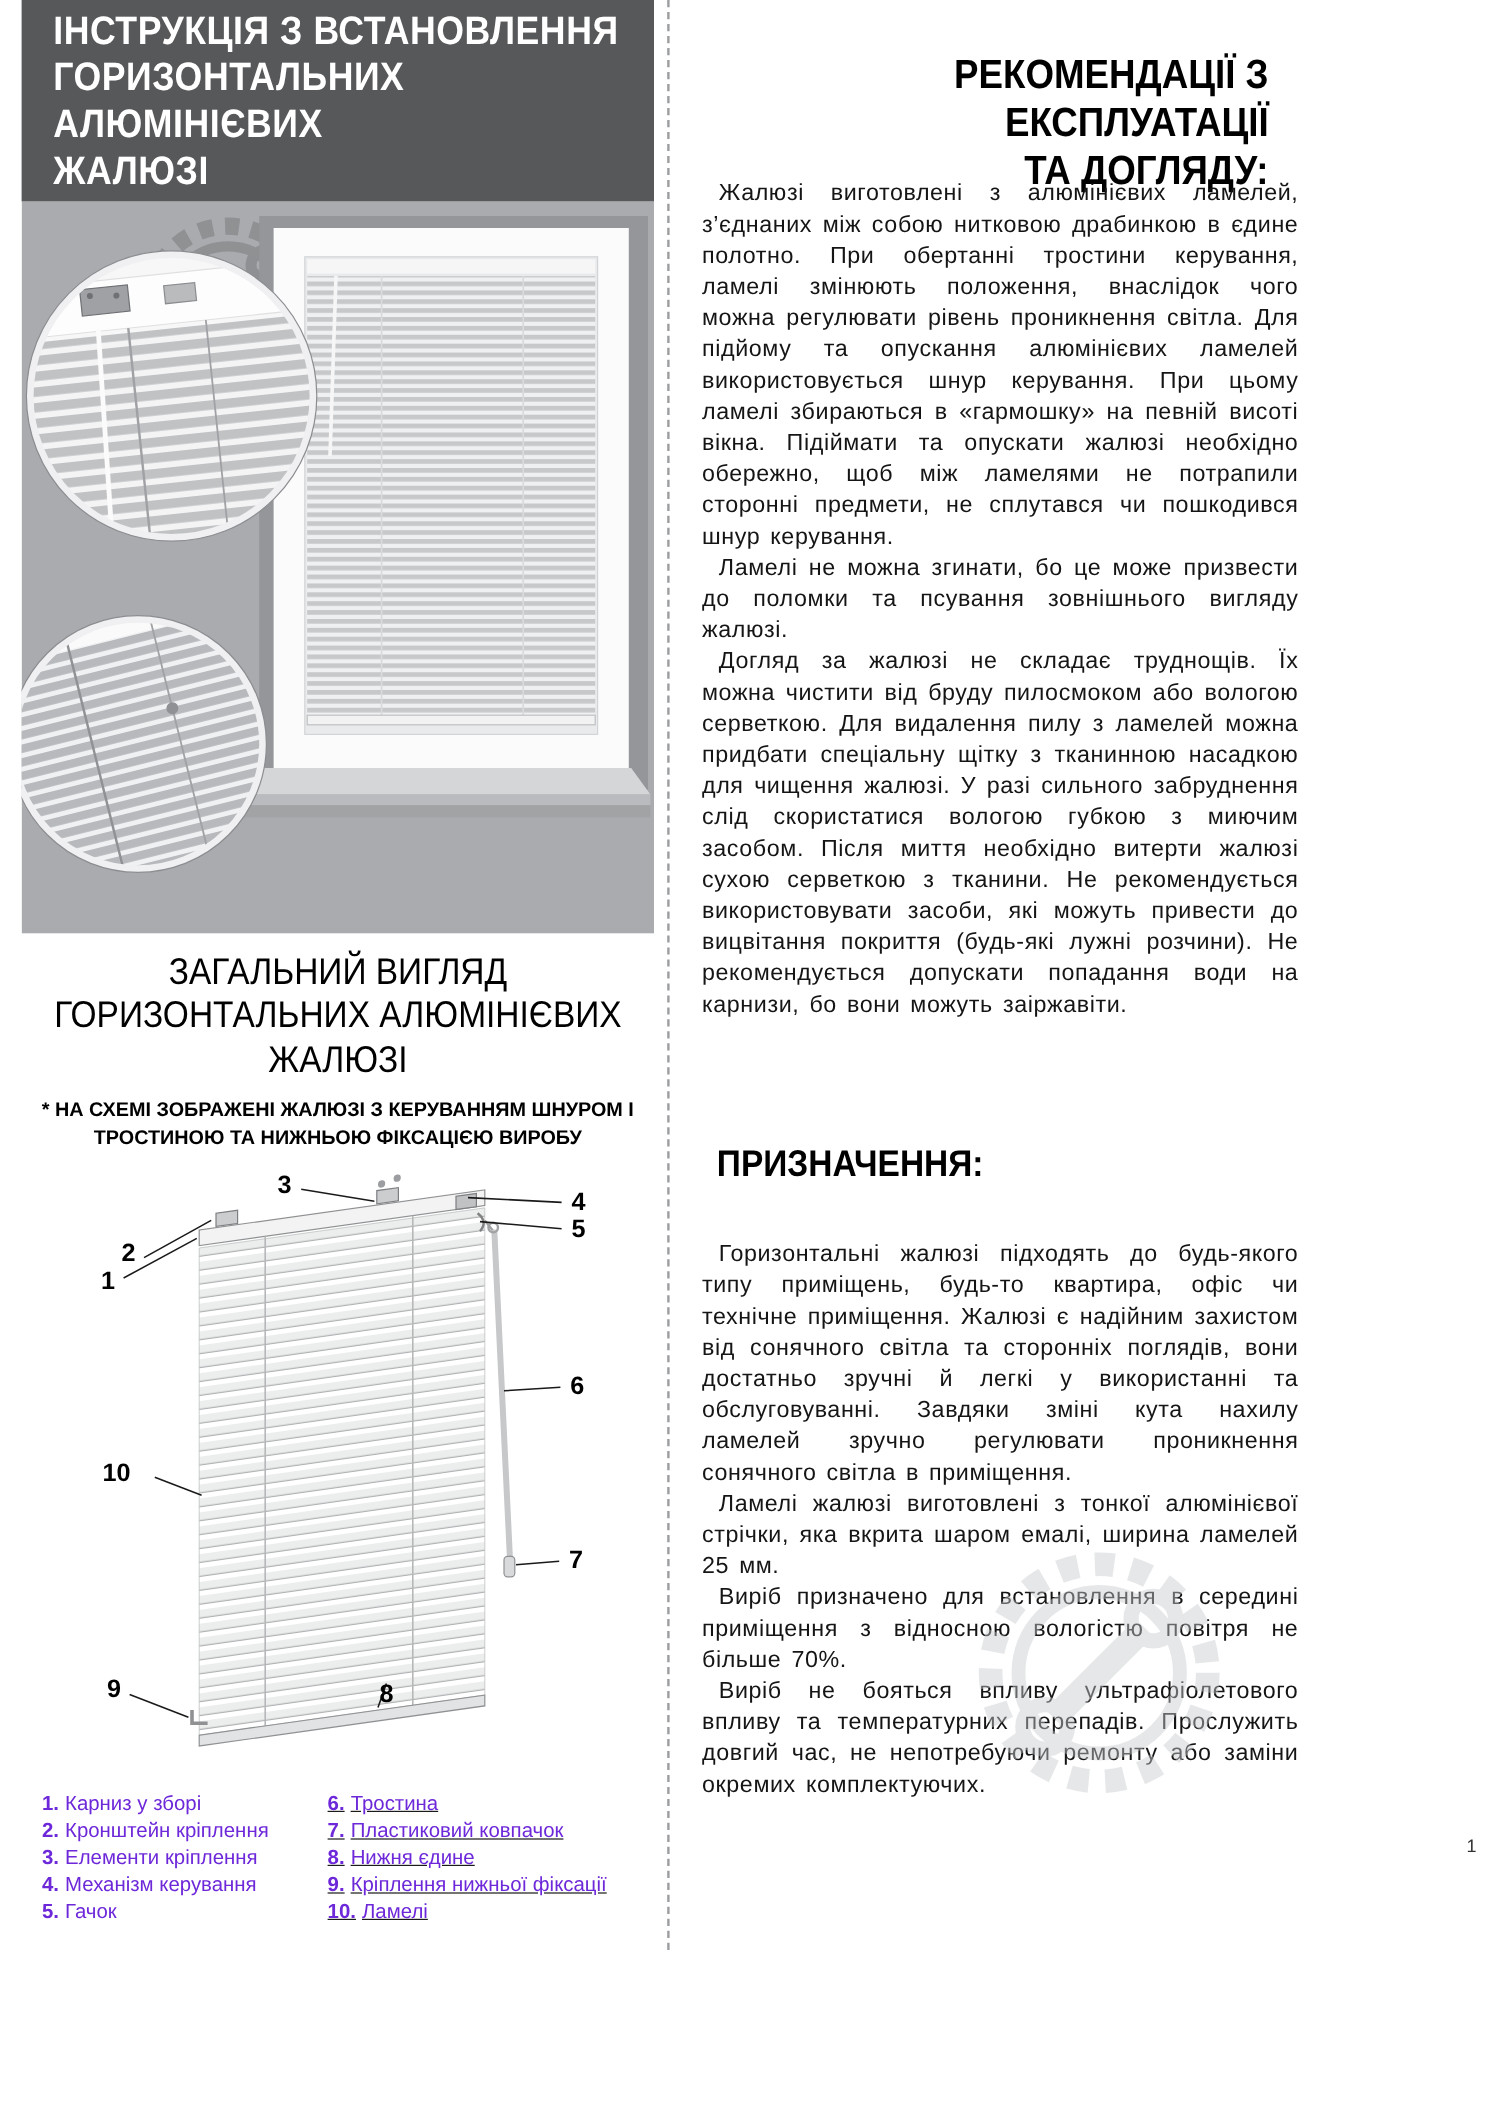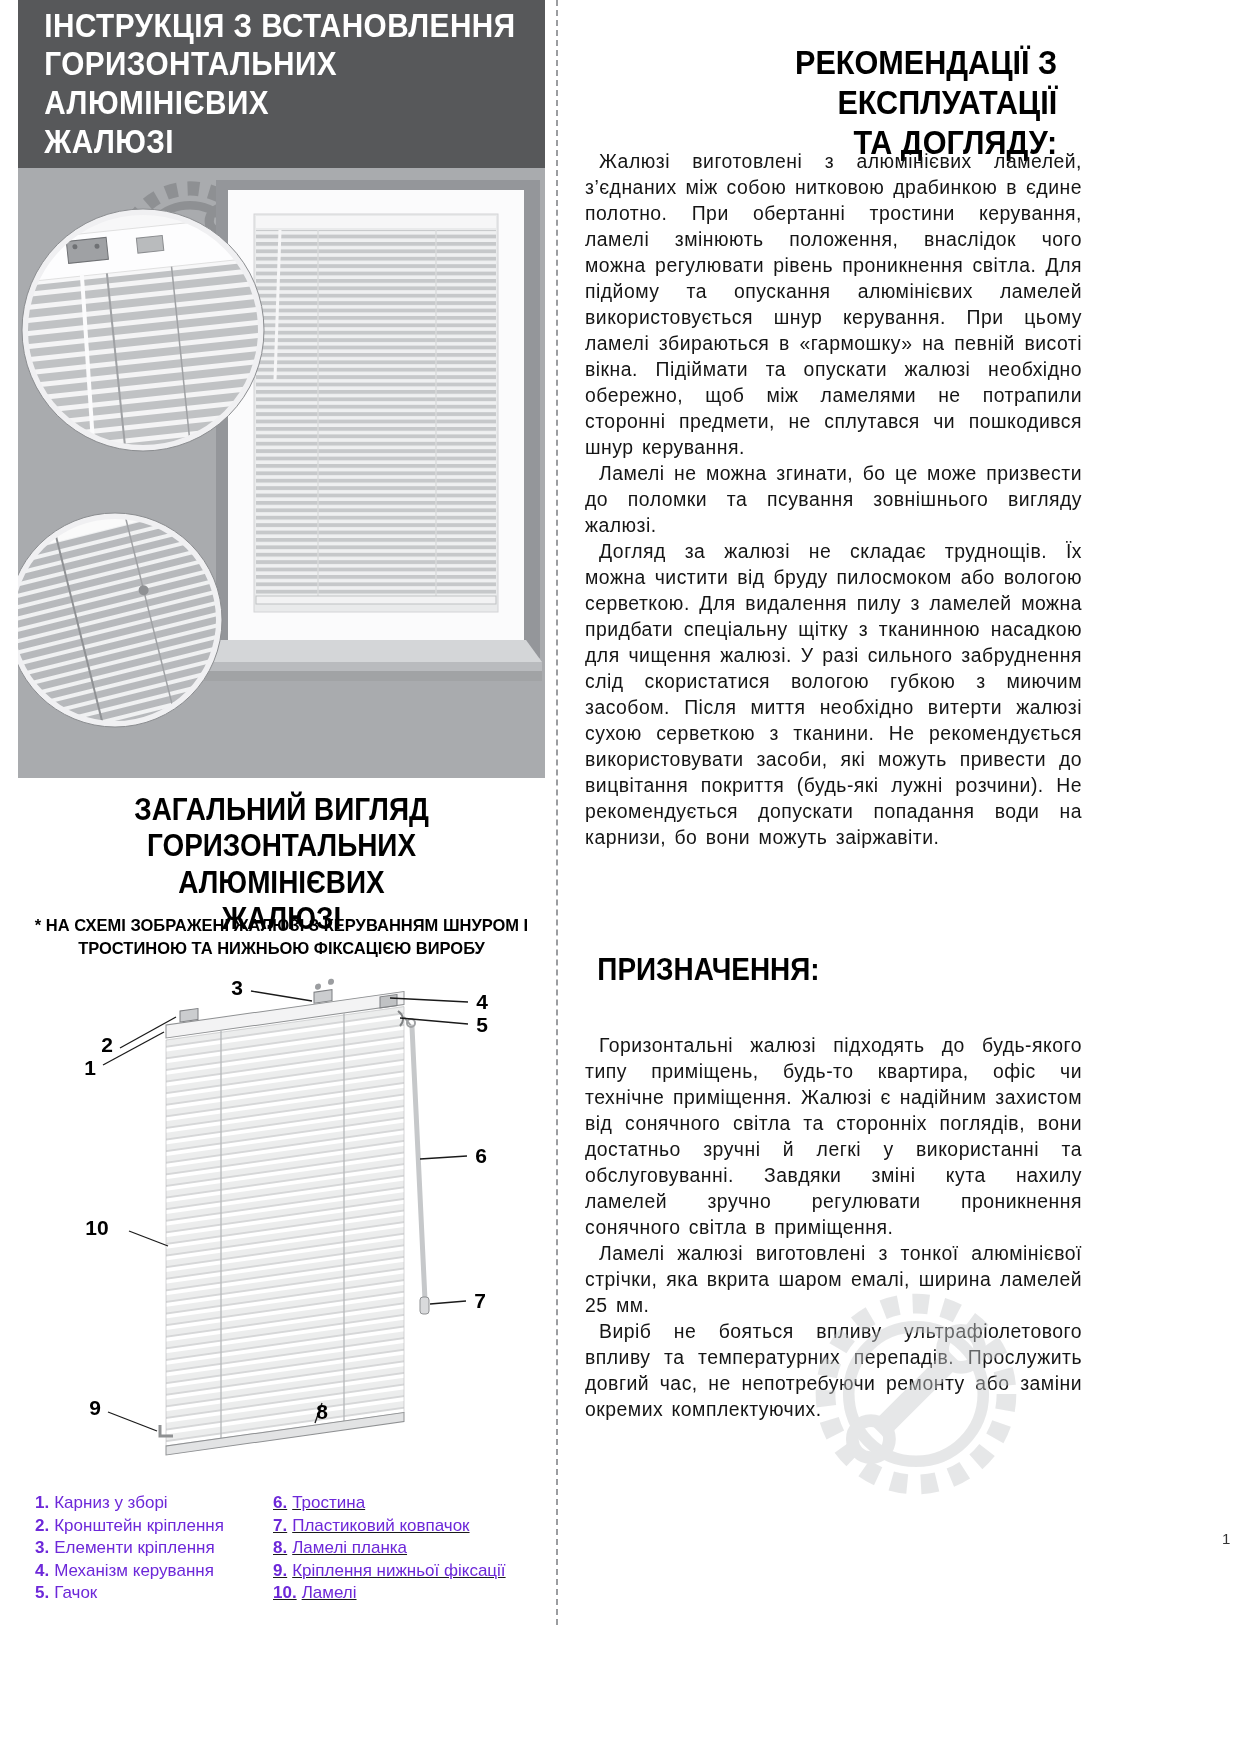--- a/index.html
+++ b/index.html
@@ -11,21 +11,21 @@
   .cond .line { display:block; }
 
   
   .photo-block { position:absolute; left:18px; top:0; width:527px; height:778px; }
   .photo-header { position:absolute; left:0; top:0; width:527px; height:168px; background:#57585a;
                   display:flex; align-items:center; justify-content:center; text-align:left; }
   .photo-title { color:#ffffff; font-weight:bold; font-size:33px; line-height:1.17; letter-spacing:0.5px; }
   .photo-svg { position:absolute; left:0; top:168px; width:527px; height:610px; display:block; }
 
   .overview-title { position:absolute; left:18px; top:792px; width:527px; text-align:center;
-                    font-weight:bold; font-size:31px; line-height:1.17; color:#000; }
+                    font-weight:normal; font-size:31px; line-height:1.17; color:#000; }
   .overview-note { position:absolute; left:18px; top:914px; width:527px; text-align:center;
                    font-weight:bold; font-size:16.5px; line-height:1.4; color:#000; }
 
   .diagram { position:absolute; left:18px; top:975px; width:527px; height:508px; }
   .diagram svg { position:absolute; left:0; top:0; width:527px; height:508px; }
   .callout-num { position:absolute; transform:translate(-50%,-50%); font-weight:bold;
                  font-size:21px; color:#000; white-space:nowrap; }
 
   .legend { position:absolute; left:35px; top:1492px; width:512px; display:flex; }
   .legend-col { width:238px; }
@@ -231,21 +231,21 @@
     <div class="legend-col">
       <div class="legend-item"><span class="legend-num">1.</span><span>Карниз у зборі</span></div>
       <div class="legend-item"><span class="legend-num">2.</span><span>Кронштейн кріплення</span></div>
       <div class="legend-item"><span class="legend-num">3.</span><span>Елементи кріплення</span></div>
       <div class="legend-item"><span class="legend-num">4.</span><span>Механізм керування</span></div>
       <div class="legend-item"><span class="legend-num">5.</span><span>Гачок</span></div>
     </div>
     <div class="legend-col">
       <div class="legend-item"><span class="legend-num">6.</span><span>Тростина</span></div>
       <div class="legend-item"><span class="legend-num">7.</span><span>Пластиковий ковпачок</span></div>
-      <div class="legend-item"><span class="legend-num">8.</span><span>Ламелі планка</span></div>
+      <div class="legend-item"><span class="legend-num">8.</span><span>Нижня єдине</span></div>
       <div class="legend-item"><span class="legend-num">9.</span><span>Кріплення нижньої фіксації</span></div>
       <div class="legend-item"><span class="legend-num">10.</span><span>Ламелі</span></div>
     </div>
   </div>
 
   <div class="divider"></div>
 
   <div class="care-heading">
     <div class="cond">
       <span class="line">РЕКОМЕНДАЦІЇ З ЕКСПЛУАТАЦІЇ</span>
@@ -259,20 +259,21 @@
     <p>Догляд за жалюзі не складає труднощів. Їх можна чистити від бруду пилосмоком або вологою серветкою. Для видалення пилу з ламелей можна придбати спеціальну щітку з тканинною насадкою для чищення жалюзі. У разі сильного забруднення слід скористатися вологою губкою з миючим засобом. Після миття необхідно витерти жалюзі сухою серветкою з тканини. Не рекомендується використовувати засоби, які можуть привести до вицвітання покриття (будь-які лужні розчини). Не рекомендується допускати попадання води на карнизи, бо вони можуть заіржавіти.</p>
   </div>
 
   <div class="purpose-heading">
     <span class="cond">ПРИЗНАЧЕННЯ:</span>
   </div>
 
   <div class="body-text purpose-text">
     <p>Горизонтальні жалюзі підходять до будь-якого типу приміщень, будь-то квартира, офіс чи технічне приміщення. Жалюзі є надійним захистом від сонячного світла та сторонніх поглядів, вони достатньо зручні й легкі у використанні та обслуговуванні. Завдяки зміні кута нахилу ламелей зручно регулювати проникнення сонячного світла в приміщення.</p>
     <p>Ламелі жалюзі виготовлені з тонкої алюмінієвої стрічки, яка вкрита шаром емалі, ширина ламелей 25 мм.</p>
+    <p>Виріб призначено для встановлення в середині приміщення з відносною вологістю повітря не більше 70%.</p>
     <p>Виріб не бояться впливу ультрафіолетового впливу та температурних перепадів. Прослужить довгий час, не непотребуючи ремонту або заміни окремих комплектуючих.</p>
   </div>
 
   <svg class="watermark-bottom" viewBox="0 0 200 200" aria-hidden="true">
     <use href="#gearmark" x="0" y="0" width="200" height="200" style="color:#c9cbcd"></use>
   </svg>
 
   <div class="page-num">1</div>
 
 </div>

